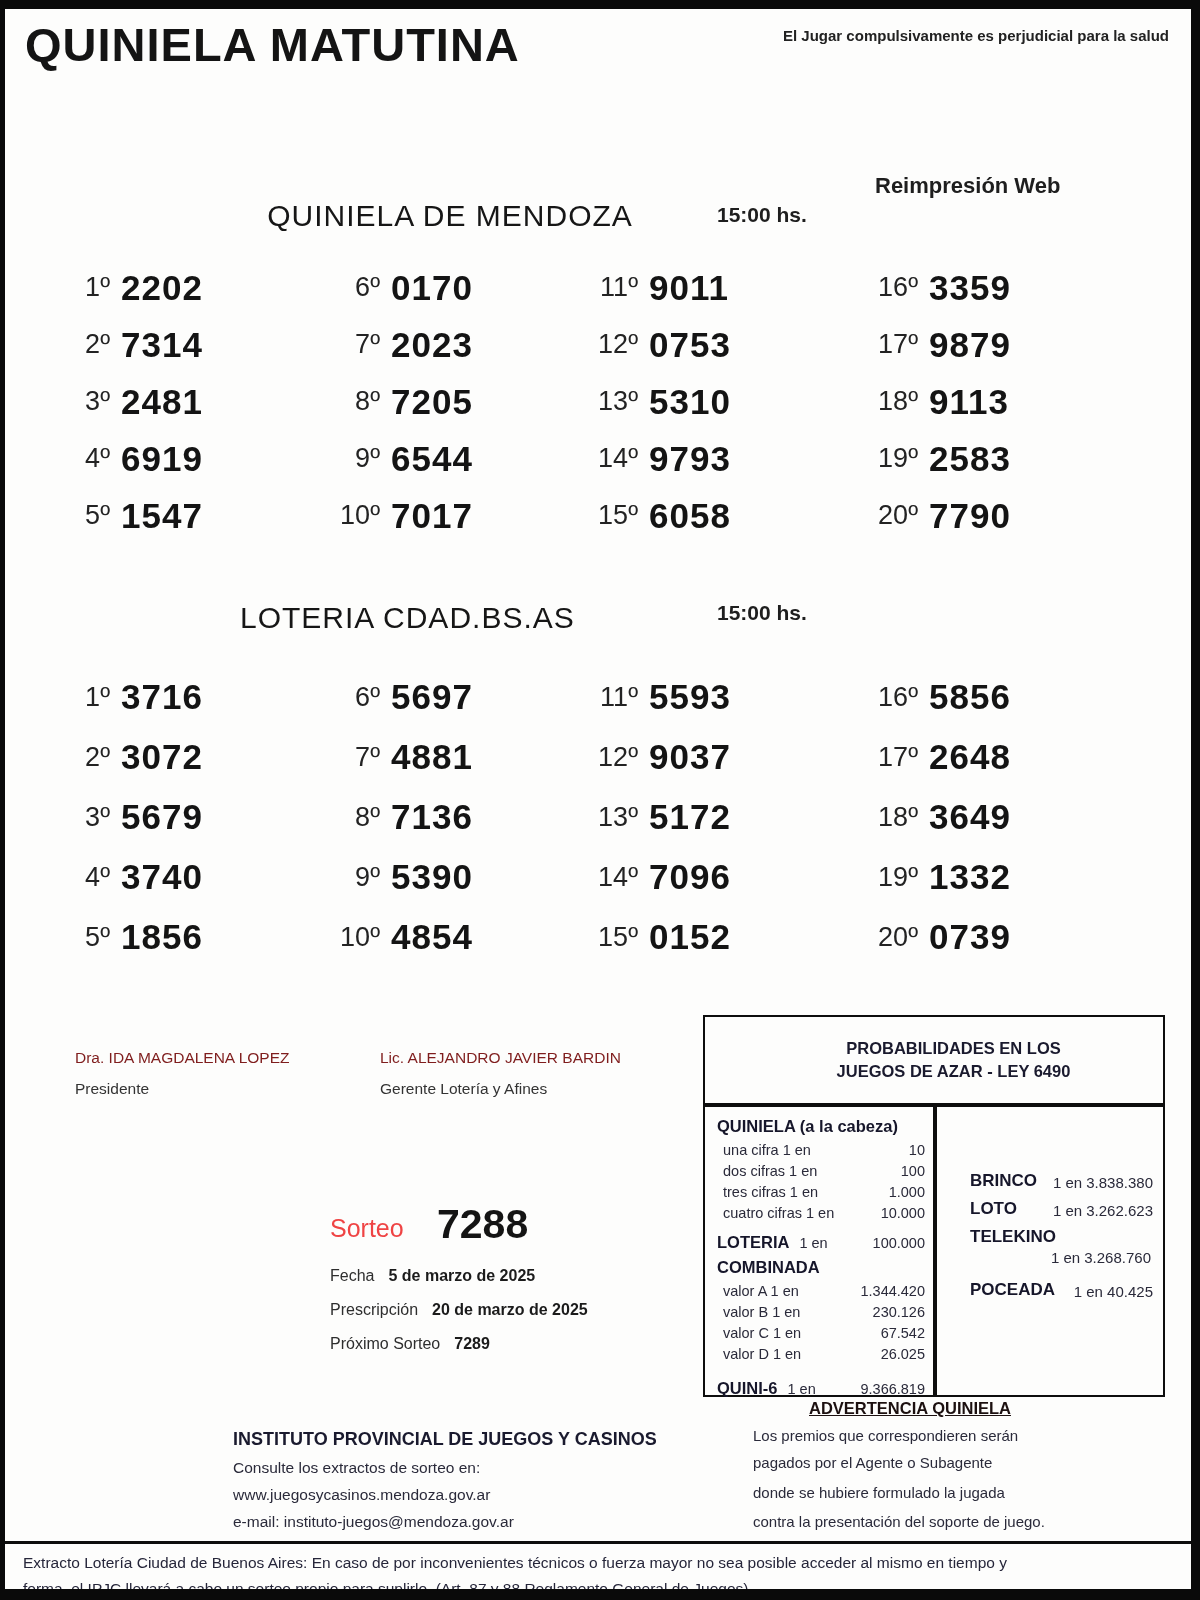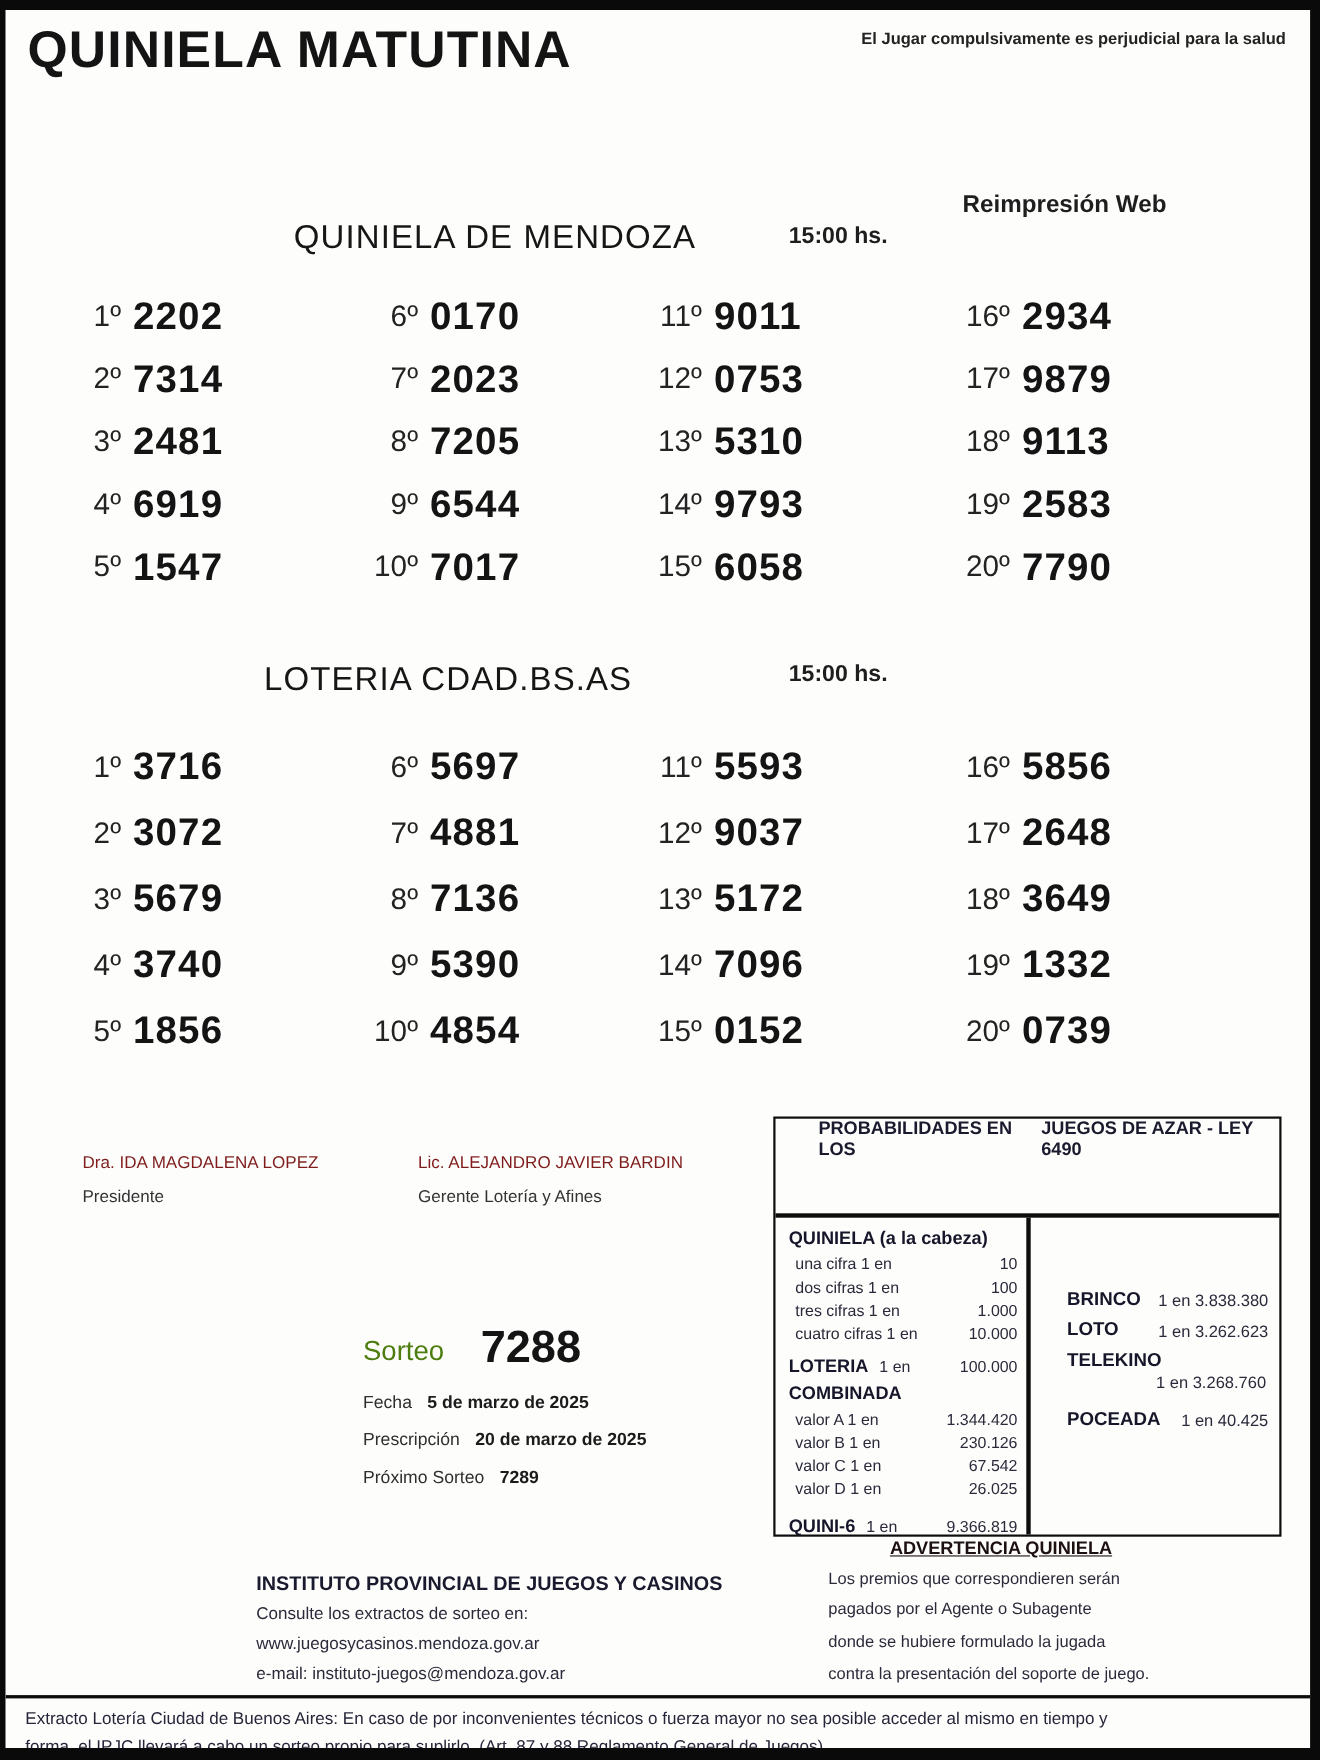--- a/index.html
+++ b/index.html
@@ -25,38 +25,38 @@
   .section-time{font-size:21px;font-weight:bold;color:#1e1e1e;}
   .grid{left:0;top:0;width:1200px;position:absolute;}
   .num-col{position:absolute;top:0;width:260px;}
   .num-cell{display:flex;align-items:center;}
   .ord{display:inline-block;width:85px;text-align:right;font-size:27px;font-weight:400;color:#232323;}
   .num{margin-left:11px;font-size:35px;font-weight:bold;letter-spacing:1px;color:#141414;}
   .official-name{font-size:15.5px;color:#7f1d1d;}
   .official-role{font-size:15.5px;color:#333;margin-top:13px;}
   
   .prob-box{left:698px;top:1006px;width:462px;height:382px;border:2px solid #0d0d0d;box-sizing:border-box;background:#fdfdfc;}
-  .prob-header{height:86px;border-bottom:4px solid #0d0d0d;display:flex;flex-direction:row;justify-content:center;align-items:flex-start;gap:4px;padding-left:39px;}
+  .prob-header{height:86px;border-bottom:4px solid #0d0d0d;display:flex;flex-direction:column;justify-content:center;align-items:center;gap:4px;padding-left:39px;}
   .prob-header div{font-size:16.5px;font-weight:bold;color:#1a1a2e;}
   .prob-body{display:flex;height:288px;}
   .prob-left{width:232px;border-right:4px solid #0d0d0d;box-sizing:border-box;padding:10px 8px 0 12px;}
   .prob-right{flex:1;padding:64px 10px 0 14px;box-sizing:border-box;}
   .prob-subtitle{font-size:16.5px;font-weight:bold;color:#16162a;margin-bottom:4px;}
   .prob-row{display:flex;justify-content:space-between;font-size:14.5px;color:#2a2a3a;line-height:21px;padding-left:6px;}
   .prob-row .val{text-align:right;}
   .prob-line{display:flex;font-size:14.5px;color:#2a2a3a;margin-top:9px;align-items:baseline;}
   .prob-line .lbl{font-size:16.5px;font-weight:bold;color:#16162a;}
   .prob-line .mid{margin-left:10px;}
   .prob-line .val{flex:1;text-align:right;}
   .game-row{display:flex;justify-content:space-between;align-items:flex-end;margin-bottom:8px;}
   .game-name{font-size:17px;font-weight:bold;color:#16162a;line-height:20px;margin-left:19px;}
   .game-val{font-size:15px;color:#2a2a3a;}
   .game-val-below{text-align:right;font-size:15px;color:#2a2a3a;margin:2px 2px 14px 0;}
   
-  .sorteo-label{left:325px;top:1205px;font-size:25px;color:#4d7c0f;}
+  .sorteo-label{left:325px;top:1205px;font-size:25px;color:#ef4444;}
   .sorteo-number{left:432px;top:1192px;font-size:41px;font-weight:bold;color:#141414;}
   .draw-row{font-size:16px;color:#2e2e2e;}
   .draw-row b{margin-left:14px;color:#1b1b1b;}
   
   .inst-title{left:228px;top:1420px;font-size:18px;font-weight:bold;color:#1a1a2e;}
   .inst-line{font-size:15.5px;color:#2a2a3a;}
   
   .adv-title{left:740px;top:1390px;width:330px;text-align:center;font-size:16.5px;font-weight:bold;color:#1c1010;text-decoration:underline;}
   .adv-line{left:748px;width:360px;font-size:15px;color:#2a2a3a;}
   .separator{left:0;top:1532px;width:1186px;height:3px;background:#0d0d0d;}
@@ -137,21 +137,21 @@
           <span class="num">9793</span>
         </div>
         <div class="num-cell" style="height: 57px;">
           <span class="ord">15º</span>
           <span class="num">6058</span>
         </div>
       </div>
       <div class="num-col" style="left: 828px;">
         <div class="num-cell" style="height: 57px;">
           <span class="ord">16º</span>
-          <span class="num">2934</span>
+          <span class="num">3359</span>
         </div>
         <div class="num-cell" style="height: 57px;">
           <span class="ord">17º</span>
           <span class="num">9879</span>
         </div>
         <div class="num-cell" style="height: 57px;">
           <span class="ord">18º</span>
           <span class="num">9113</span>
         </div>
         <div class="num-cell" style="height: 57px;">

